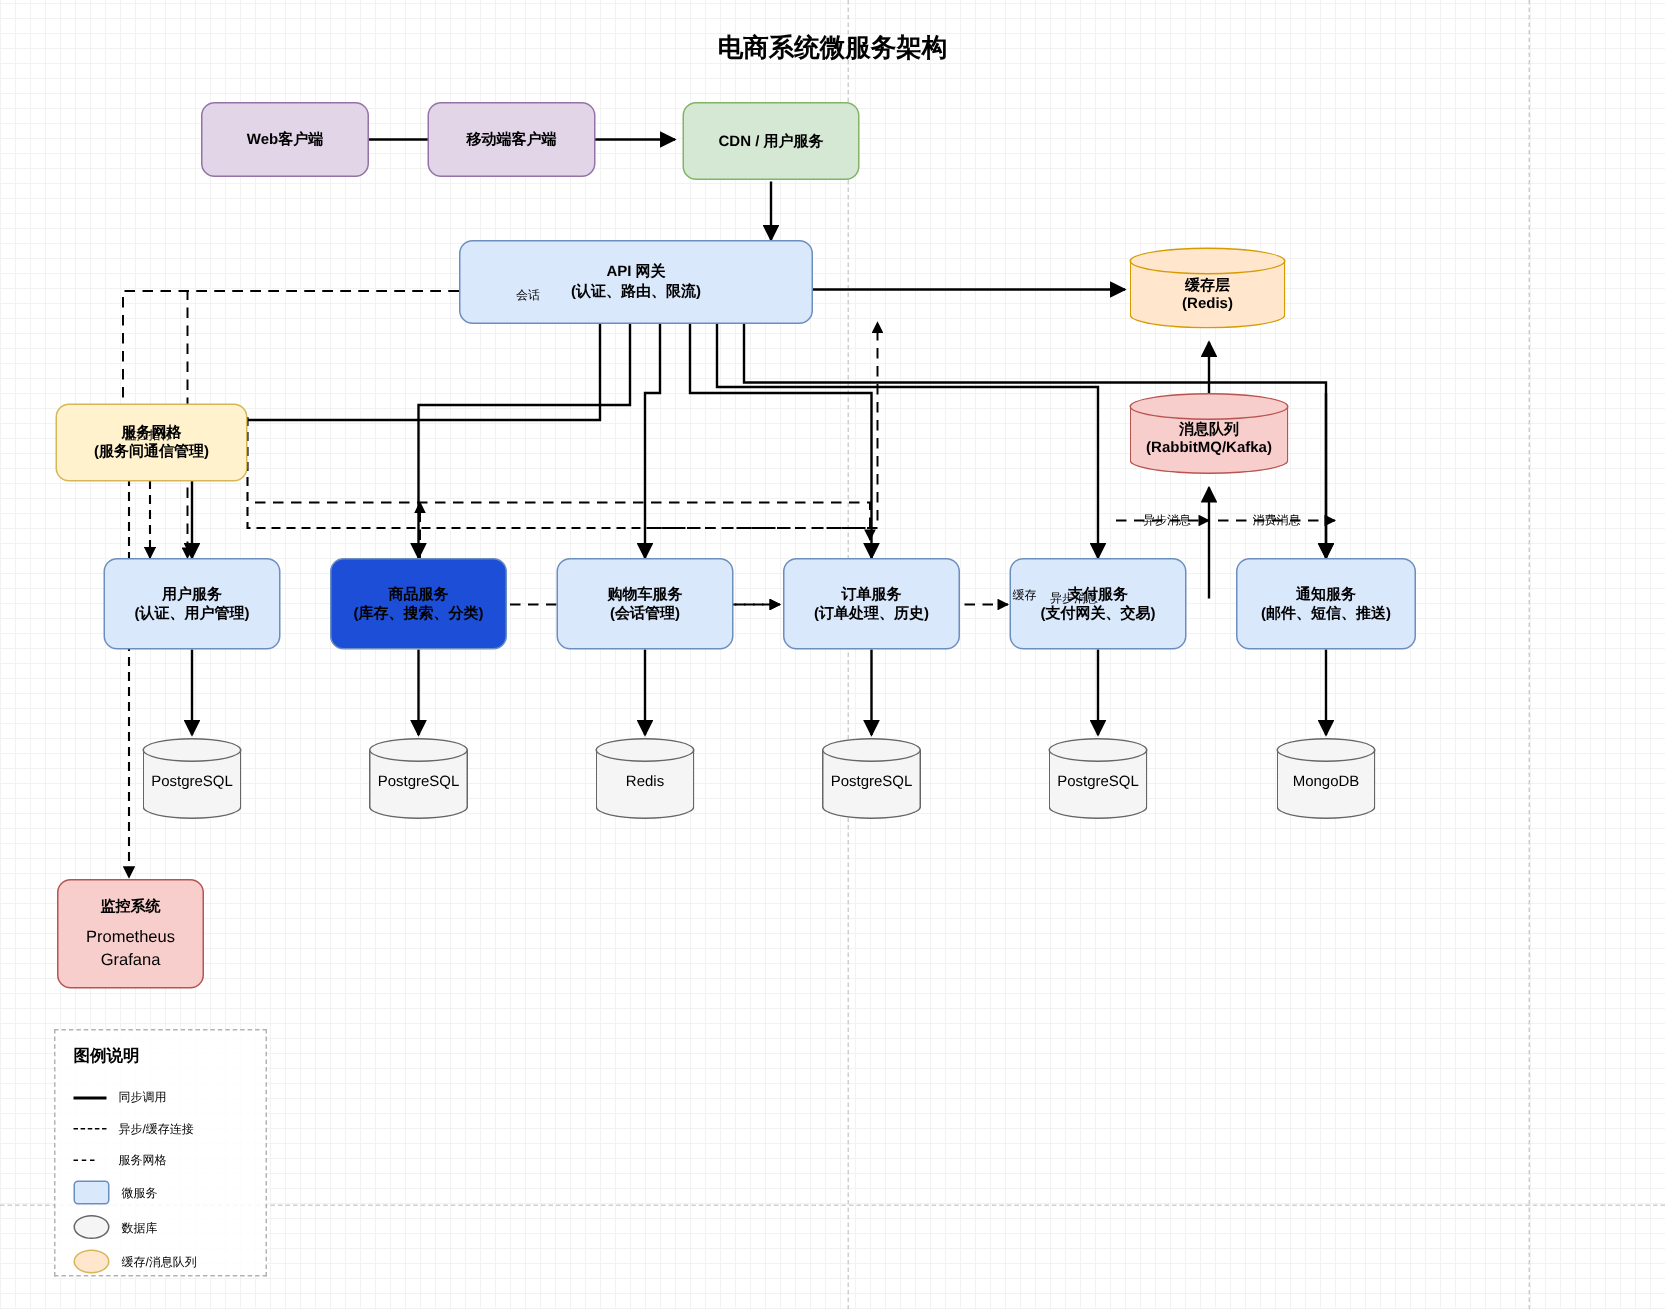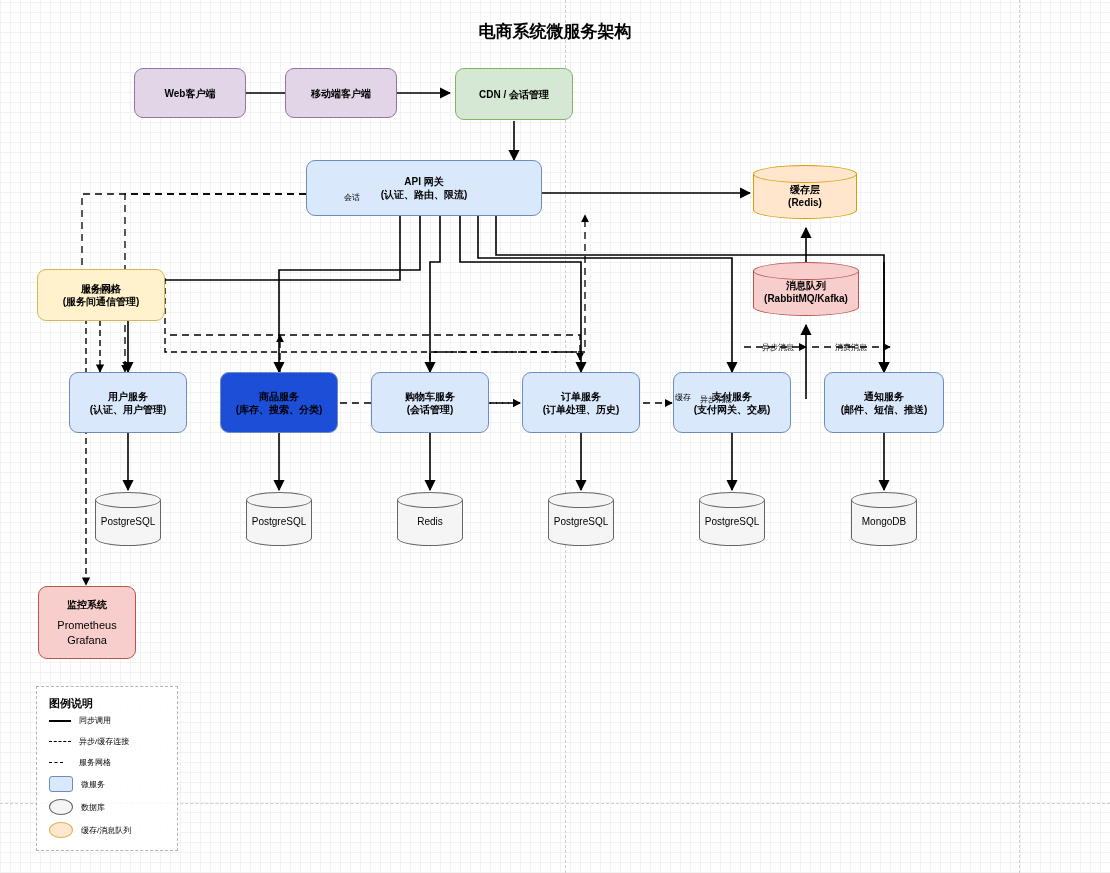--- a/index.html
+++ b/index.html
@@ -124,21 +124,21 @@
 
 <div class="title" style="top:20px;">电商系统微服务架构</div>
 
 <div class="node rnode" style="left:134px;top:68px;width:112px;height:50px;background:#e1d5e7;border-color:#9673a6;">
   <div class="lbl b">Web客户端</div>
 </div>
 <div class="node rnode" style="left:285px;top:68px;width:112px;height:50px;background:#e1d5e7;border-color:#9673a6;">
   <div class="lbl b">移动端客户端</div>
 </div>
 <div class="node rnode" style="left:455px;top:68px;width:118px;height:52px;background:#d5e8d4;border-color:#82b366;">
-  <div class="lbl b">CDN / 会话管理</div>
+  <div class="lbl b">CDN / 用户服务</div>
 </div>
 
 <div class="node rnode" style="left:306px;top:160px;width:236px;height:56px;background:#dae8fc;border-color:#6c8ebf;">
   <div class="lbl b">API 网关</div>
   <div class="lbl b">(认证、路由、限流)</div>
 </div>
 
 <div class="node rnode" style="left:37px;top:269px;width:128px;height:52px;background:#fff2cc;border-color:#d6b656;">
   <div class="lbl b">服务网格</div>
   <div class="lbl b">(服务间通信管理)</div>
@@ -237,21 +237,21 @@
 </div>
 
 <div class="edge-label" style="left:352px;top:197px;">会话</div>
 <div class="edge-label" style="left:99px;top:290px;">监控指标</div>
 <div class="edge-label" style="left:663px;top:397px;margin-left:20px;">缓存</div>
 <div class="edge-label" style="left:716px;top:399px;">异步消息</div>
 <div class="edge-label" style="left:778px;top:347px;">异步消息</div>
 <div class="edge-label" style="left:851px;top:347px;">消费消息</div>
 
 <div class="legend-box" style="left:36px;top:686px;width:142px;height:165px;padding:9px 0 0 12px;">
-  <div class="legend-title" style="margin-bottom:4px;">图例说明</div>
+  <div class="legend-title" style="margin-bottom:15px;">图例说明</div>
   <div class="legend-row" style="margin-bottom:10px;">
     <span class="swatch-line"></span>
     <span>同步调用</span>
   </div>
   <div class="legend-row" style="margin-bottom:10px;">
     <span class="swatch-line dash"></span>
     <span>异步/缓存连接</span>
   </div>
   <div class="legend-row" style="margin-bottom:8px;">
     <span class="swatch-line dot" style="margin-right:8px;"></span>

